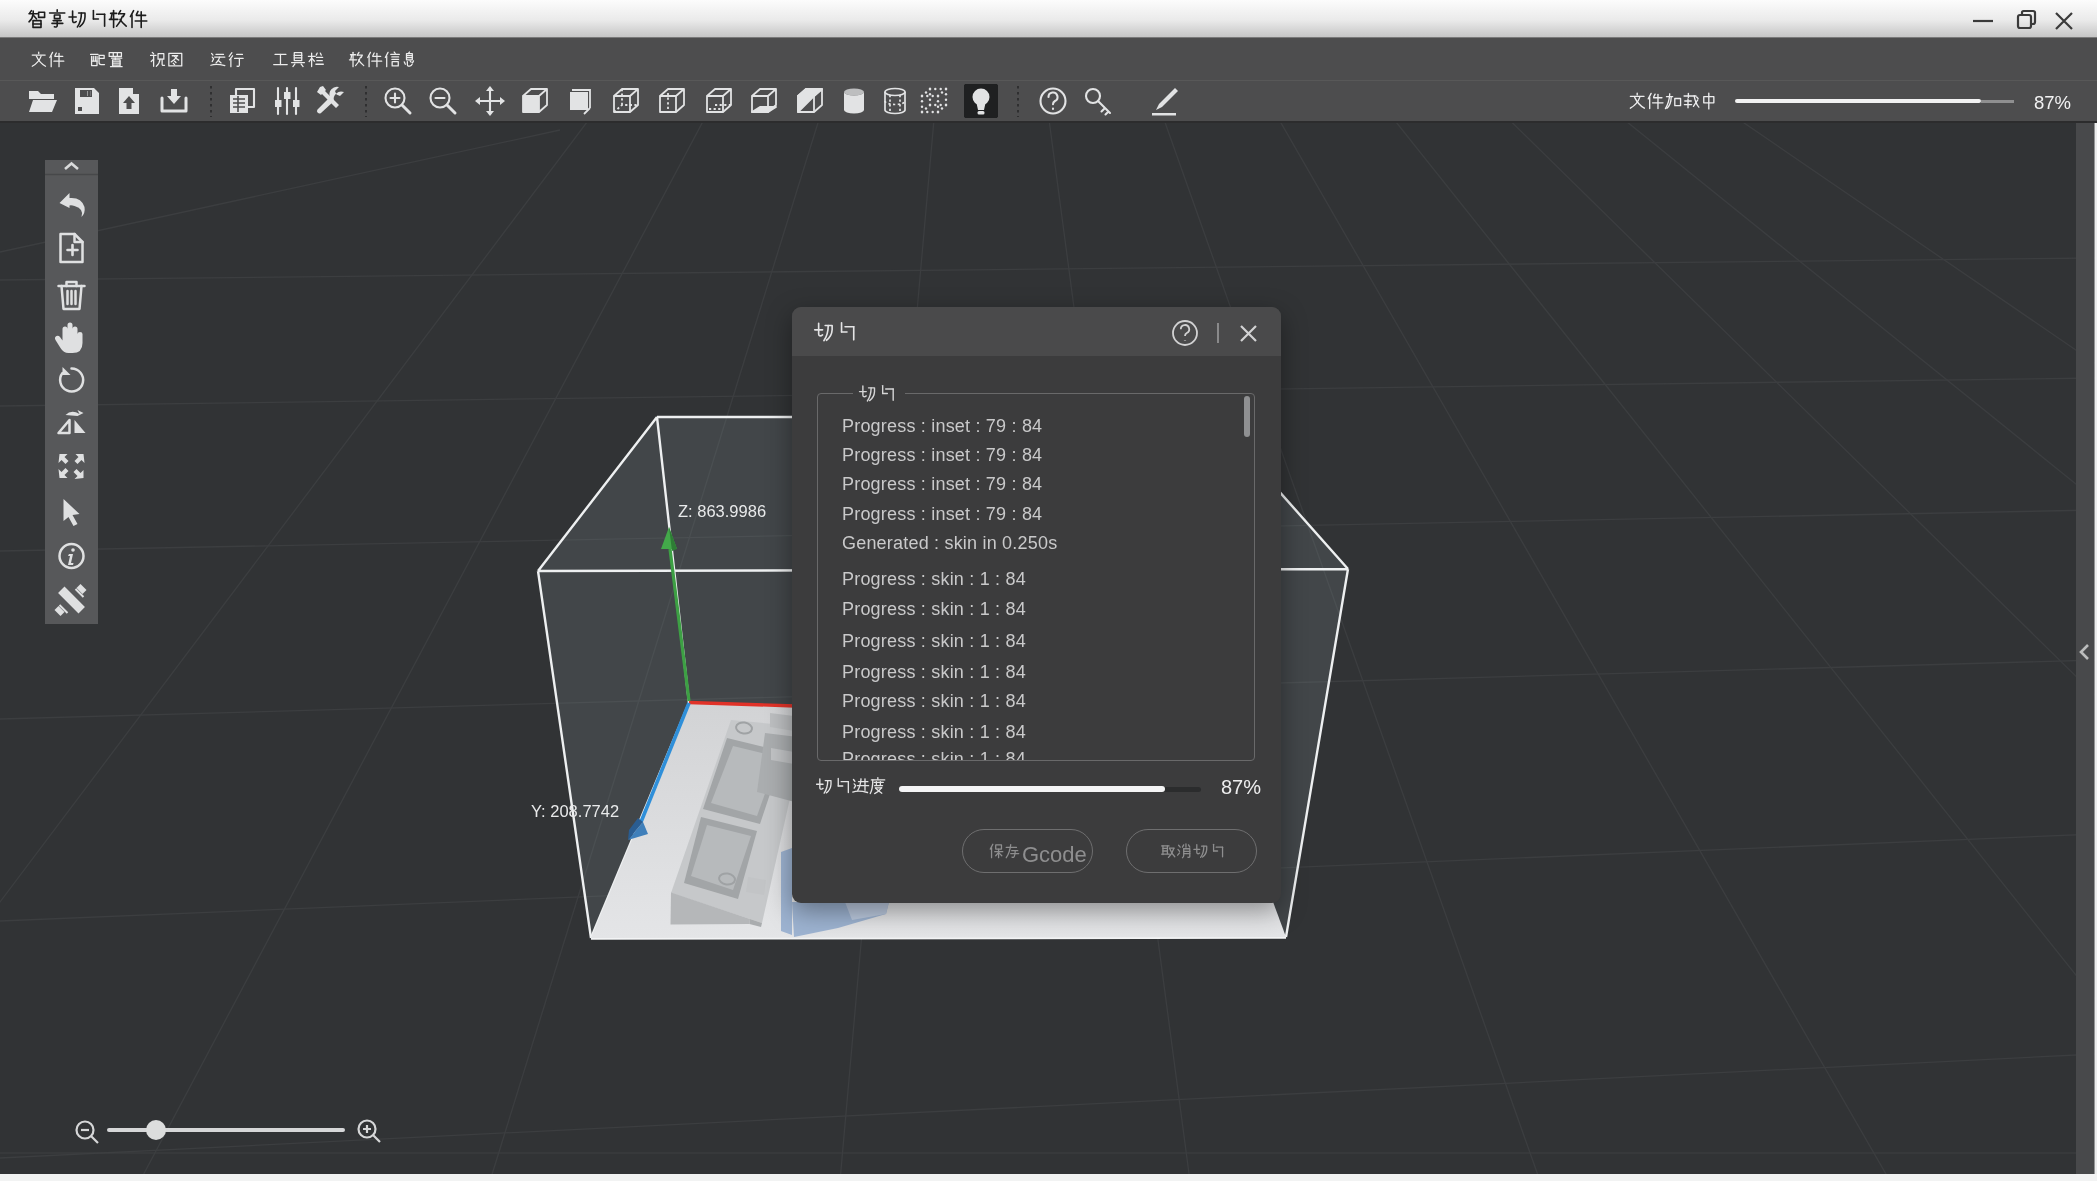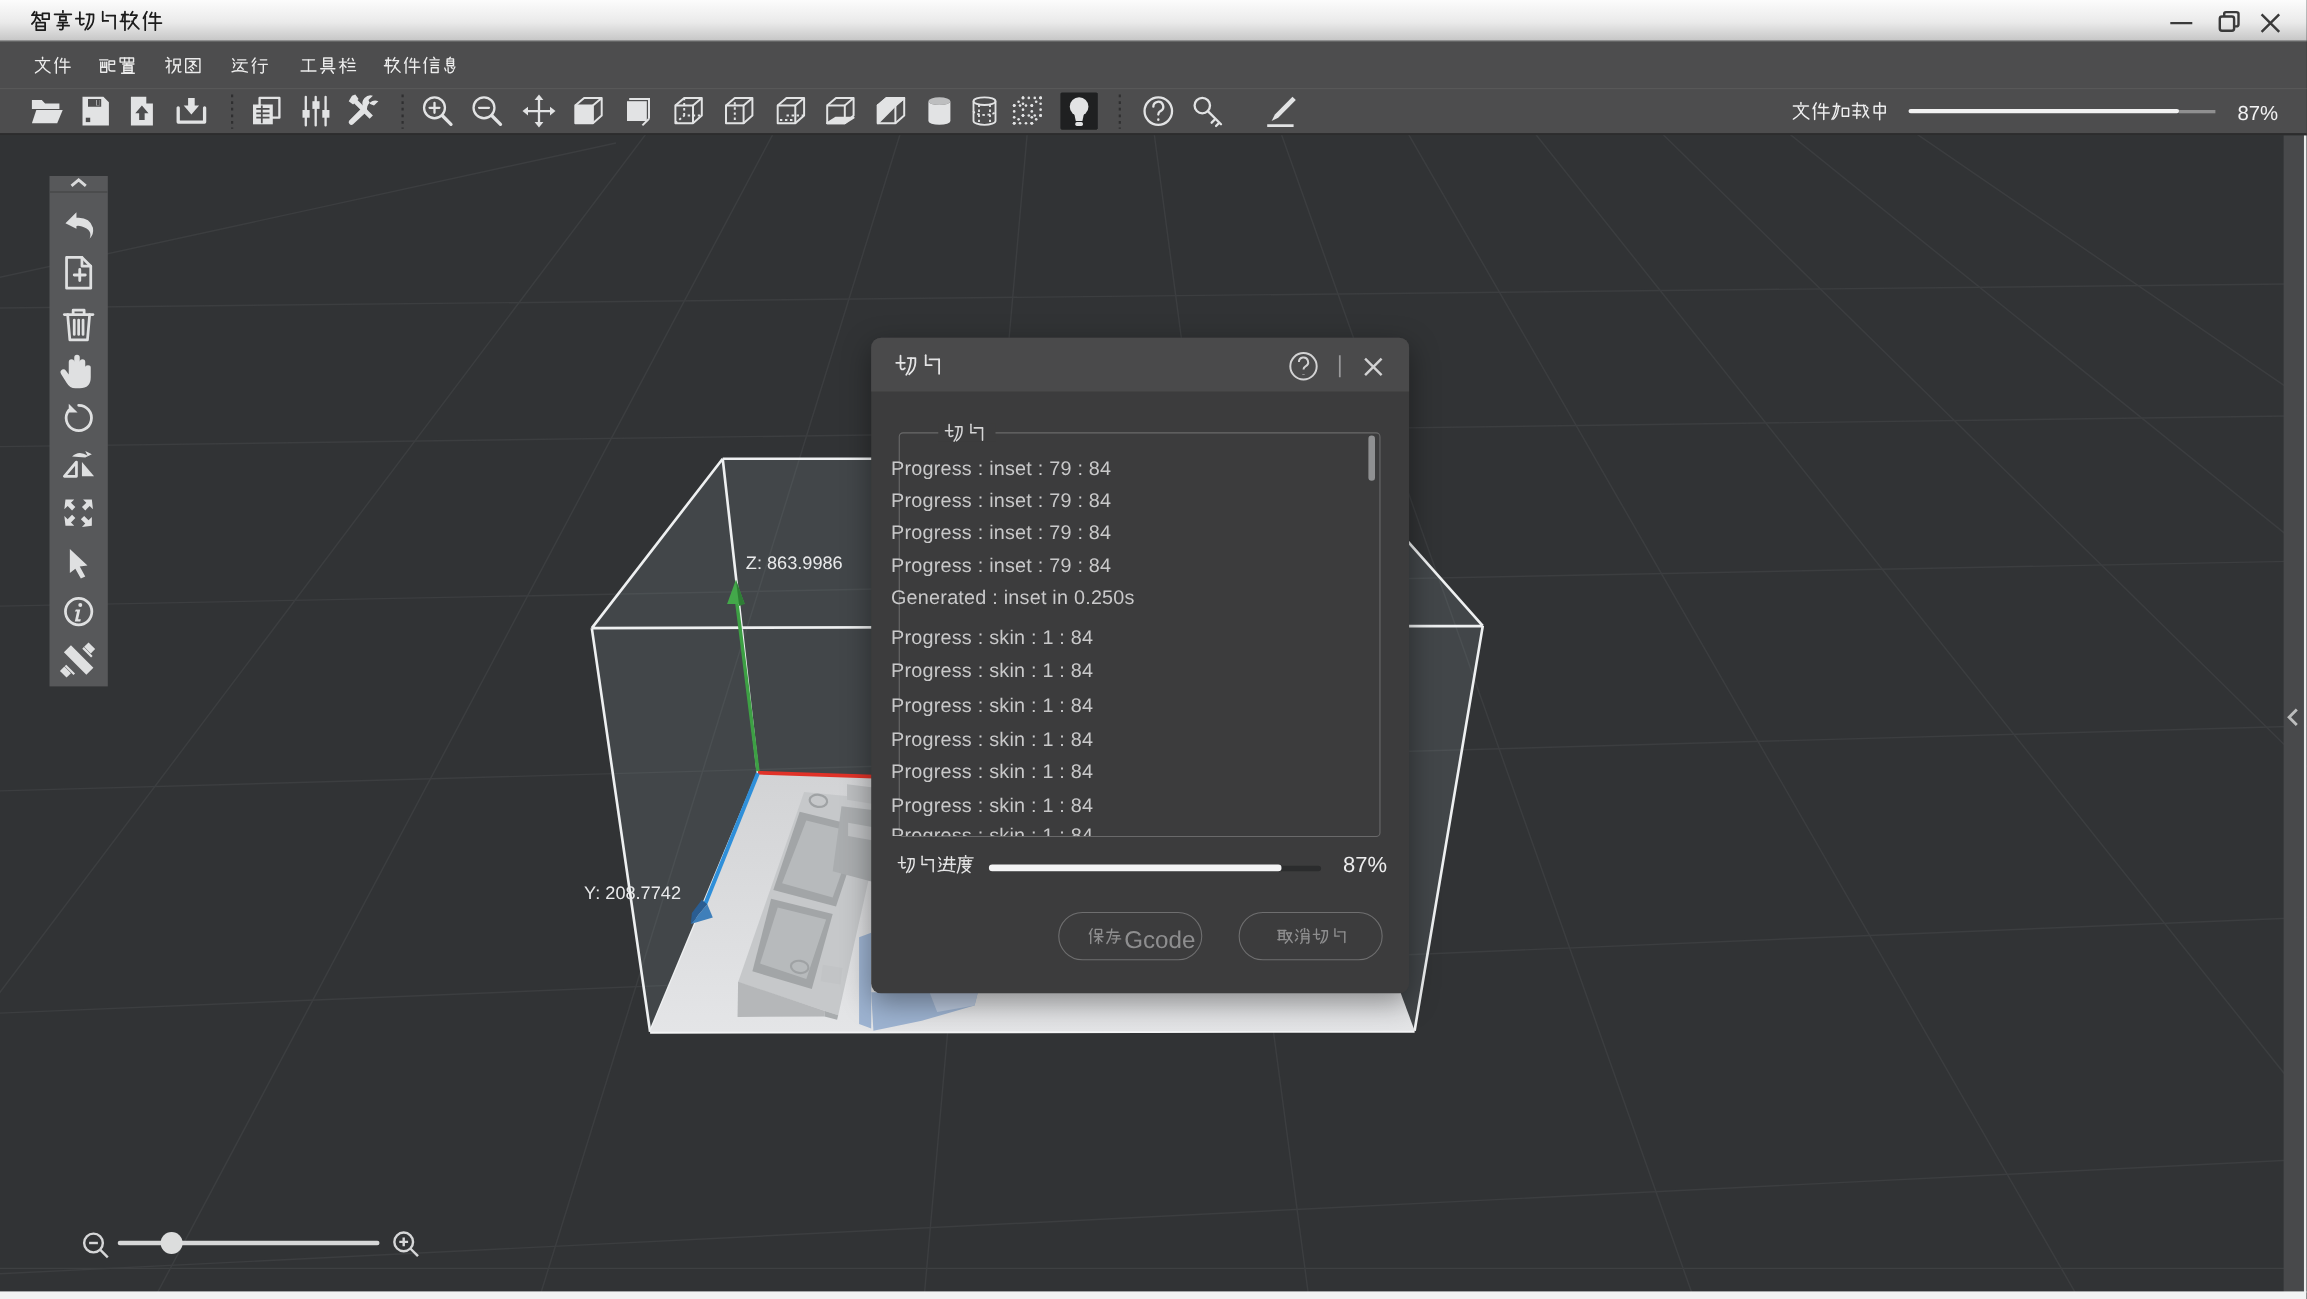--- a/index.html
+++ b/index.html
@@ -654,26 +654,26 @@
       <path d="M70 20 C70 46 64 70 50 90"></path>
     </g>
     <g transform="translate(102.6,0)" fill="none" stroke="#d5d5d6" stroke-width="7.5" stroke-linecap="round" stroke-linejoin="round">
       <path d="M29 8 V50"></path>
       <path d="M29 50 H54"></path>
       <path d="M45 26 H85"></path>
       <path d="M85 26 V86"></path>
     </g>
   </svg>
 <div class="abs" style="left:1244px;top:396px;width:6px;height:41px;border-radius:3px;background:#8f9092;"></div>
-<div class="abs" style="left:790px;top:394px;width:436px;height:366px;overflow:hidden;">
+<div class="abs" style="left:822px;top:394px;width:436px;height:366px;overflow:hidden;">
     <div class="abs" style="left:20px;top:22px;font-size:18px;letter-spacing:0.2px;color:#c9c9ca;white-space:pre;">Progress : inset : 79 : 84</div>
     <div class="abs" style="left:20px;top:51px;font-size:18px;letter-spacing:0.2px;color:#c9c9ca;white-space:pre;">Progress : inset : 79 : 84</div>
     <div class="abs" style="left:20px;top:80px;font-size:18px;letter-spacing:0.2px;color:#c9c9ca;white-space:pre;">Progress : inset : 79 : 84</div>
     <div class="abs" style="left:20px;top:110px;font-size:18px;letter-spacing:0.2px;color:#c9c9ca;white-space:pre;">Progress : inset : 79 : 84</div>
-    <div class="abs" style="left:20px;top:139px;font-size:18px;letter-spacing:0.2px;color:#c9c9ca;white-space:pre;">Generated : inset in 0.250s</div>
+    <div class="abs" style="left:20px;top:139px;font-size:18px;letter-spacing:0.2px;color:#c9c9ca;white-space:pre;">Generated : skin in 0.250s</div>
     <div class="abs" style="left:20px;top:175px;font-size:18px;letter-spacing:0.2px;color:#c9c9ca;white-space:pre;">Progress : skin : 1 : 84</div>
     <div class="abs" style="left:20px;top:205px;font-size:18px;letter-spacing:0.2px;color:#c9c9ca;white-space:pre;">Progress : skin : 1 : 84</div>
     <div class="abs" style="left:20px;top:237px;font-size:18px;letter-spacing:0.2px;color:#c9c9ca;white-space:pre;">Progress : skin : 1 : 84</div>
     <div class="abs" style="left:20px;top:268px;font-size:18px;letter-spacing:0.2px;color:#c9c9ca;white-space:pre;">Progress : skin : 1 : 84</div>
     <div class="abs" style="left:20px;top:297px;font-size:18px;letter-spacing:0.2px;color:#c9c9ca;white-space:pre;">Progress : skin : 1 : 84</div>
     <div class="abs" style="left:20px;top:328px;font-size:18px;letter-spacing:0.2px;color:#c9c9ca;white-space:pre;">Progress : skin : 1 : 84</div>
     <div class="abs" style="left:20px;top:355px;font-size:18px;letter-spacing:0.2px;color:#c9c9ca;white-space:pre;">Progress : skin : 1 : 84</div>
   </div>
 <svg style="position:absolute;left:815px;top:777px;" width="72" height="18" viewBox="0 0 398.3 100">
     <g transform="translate(0.0,0)" fill="none" stroke="#e3e3e4" stroke-width="7.5" stroke-linecap="round" stroke-linejoin="round">

